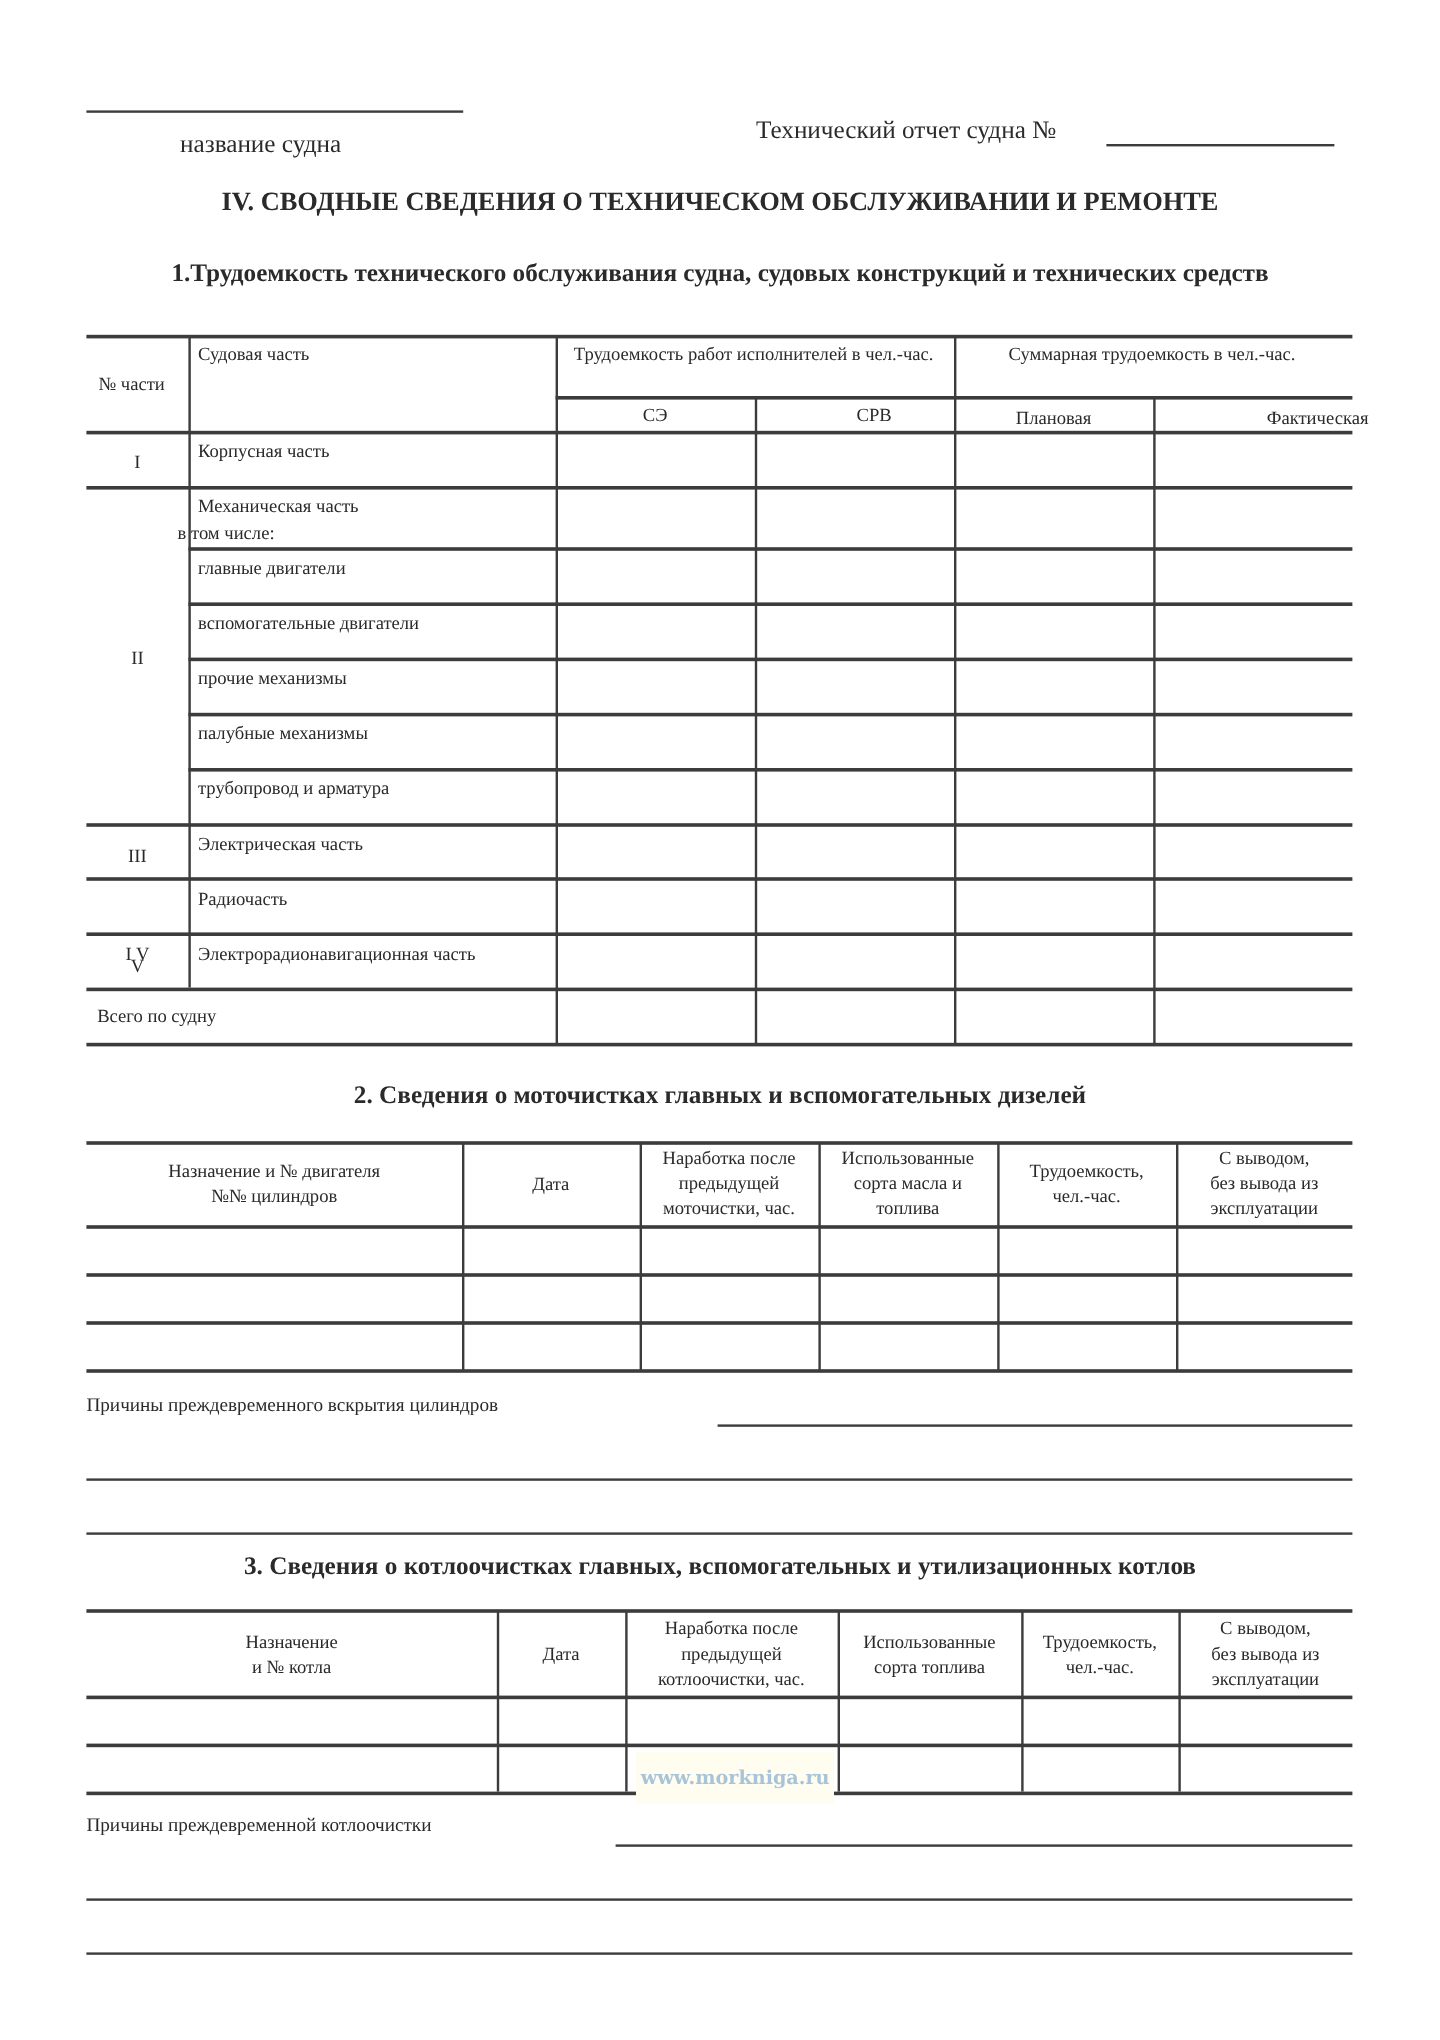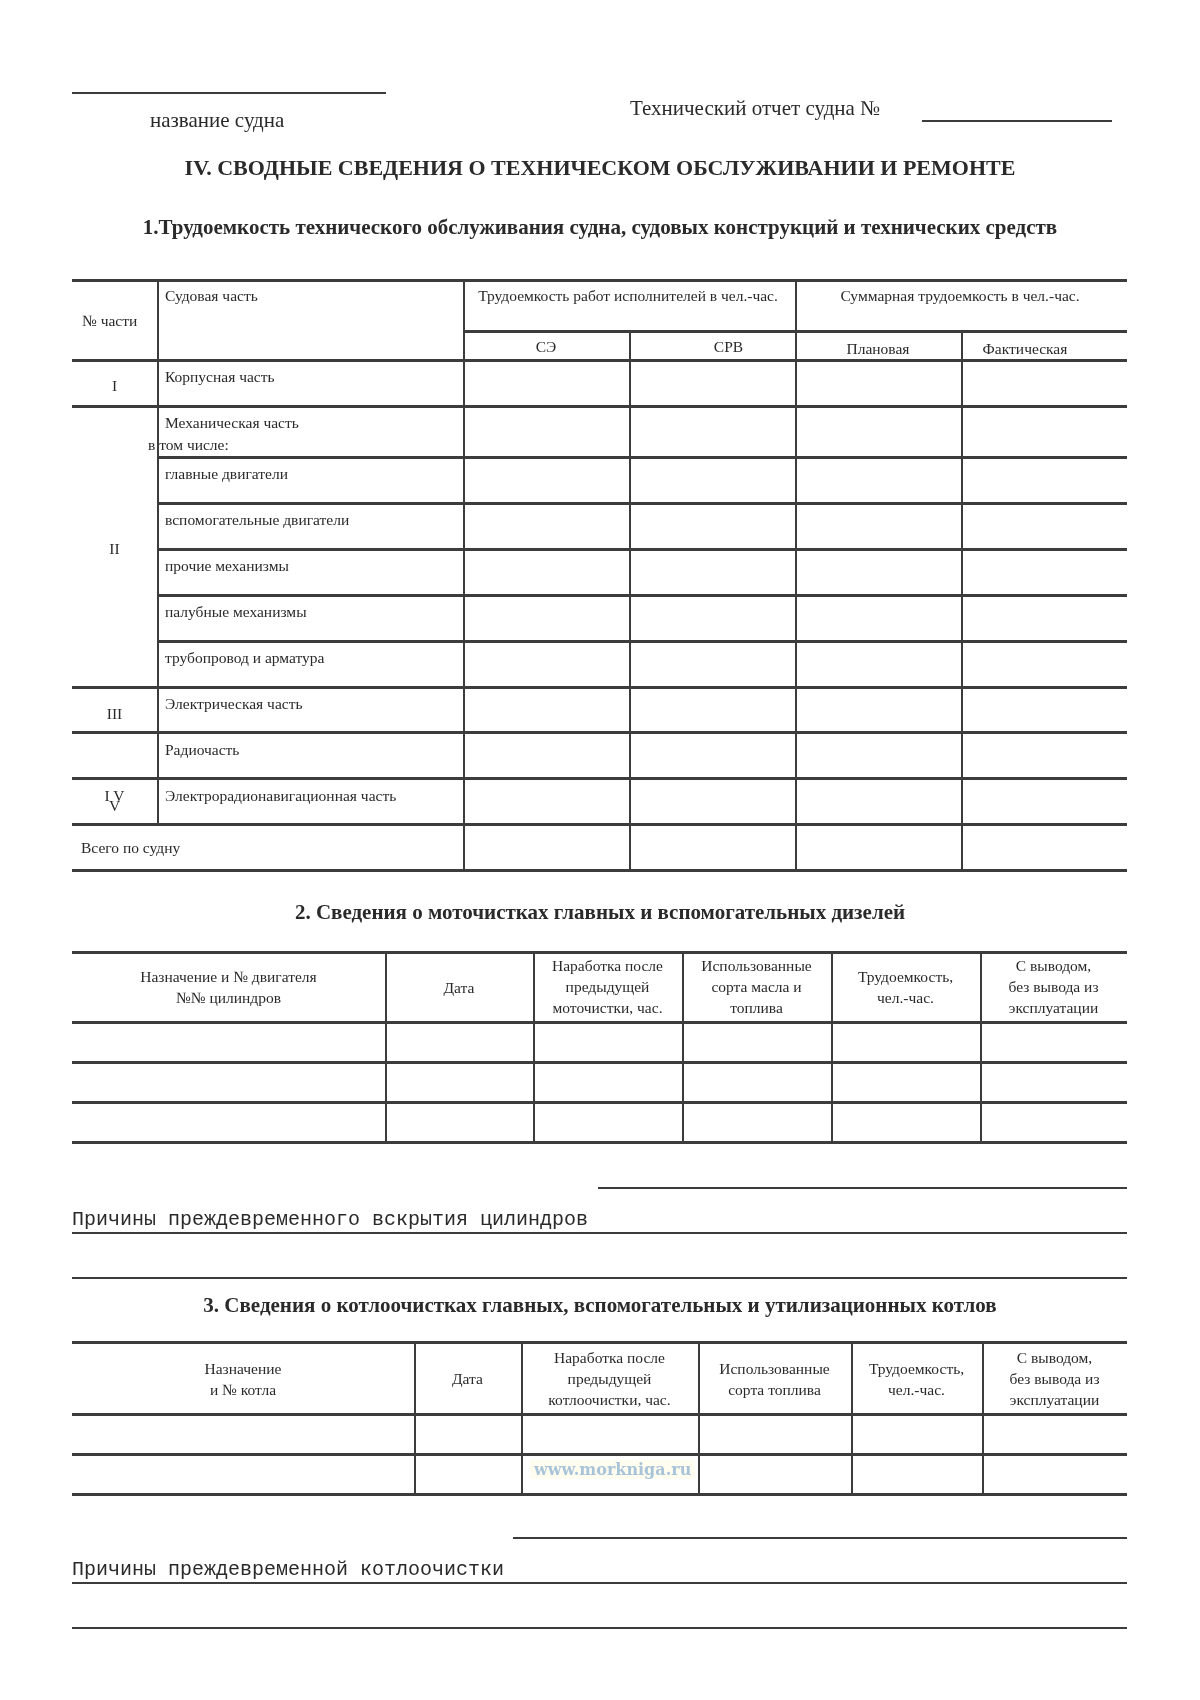--- a/index.html
+++ b/index.html
@@ -8,21 +8,21 @@
   .abs { position:absolute; }
   .hline { position:absolute; height:3px; background:#3c3c3c; }
   .hline.thin { height:2px; }
   .vline { position:absolute; width:2px; background:#3c3c3c; }
   .txt { position:absolute; white-space:nowrap; }
   .hdr-field { font-family:"Liberation Serif",serif; font-size:21px; }
   .title-main { font-family:"Liberation Serif",serif; font-size:22px; font-weight:bold; left:0; width:1200px; text-align:center; }
   .title-sec { font-family:"Liberation Serif",serif; font-size:21px; font-weight:bold; left:0; width:1200px; text-align:center; }
   .cell-txt { font-family:"Liberation Serif",serif; font-size:15.5px; line-height:21px; }
   .center { text-align:center; white-space:normal; }
-  .cause { font-family:Liberation Mono, monospace; font-size:20px;margin-top:45px; }
+  .cause { font-family:Liberation Serif, serif; font-size:16px; }
   .watermark { font-family:"DejaVu Serif",serif; font-weight:bold; font-size:16px; color:#a9c4d8; background:#fffdf0; }
 </style>
 </head>
 <body>
 
 <div class="hline thin" style="left:72px; top:92px; width:314px;"></div>
 <div class="txt hdr-field" style="left:150px; top:96px;margin-top:12px;">название судна</div>
 
 <div class="txt hdr-field" style="left:630px; top:96px;">Технический отчет судна №</div>
 <div class="hline thin" style="left:922px; top:120px; width:190px;"></div>
@@ -54,21 +54,21 @@
   <div class="vline" style="left:795px; top:281px; height:590px;"></div>
   <div class="vline" style="left:961px; top:332px; height:539px;"></div>
 
   <div class="txt cell-txt" style="left:82px; top:310px;">№ части</div>
   <div class="txt cell-txt" style="left:165px; top:285px;">Судовая часть</div>
   <div class="txt cell-txt center" style="left:478px; top:285px; width:300px;">Трудоемкость работ исполнителей в чел.-час.</div>
   <div class="txt cell-txt center" style="left:840px; top:285px; width:240px;">Суммарная трудоемкость в чел.-час.</div>
   <div class="txt cell-txt center" style="left:463px; top:336px; width:166px;">СЭ</div>
   <div class="txt cell-txt center" style="left:629px; top:336px; width:199px;">СРВ</div>
   <div class="txt cell-txt center" style="left:795px; top:338px; width:166px;">Плановая</div>
-  <div class="txt cell-txt center" style="left:942px; top:338px; width:166px;">Фактическая</div>
+  <div class="txt cell-txt center" style="left:1015px; top:338px; width:166px;">Фактическая</div>
 
   <div class="txt cell-txt center" style="left:72px; top:375px; width:85px;">I</div>
   <div class="txt cell-txt" style="left:165px; top:366px;">Корпусная часть</div>
 
   <div class="txt cell-txt center" style="left:72px; top:538px; width:85px;">II</div>
   <div class="txt cell-txt" style="left:165px; top:412px;">Механическая часть</div>
   <div class="txt cell-txt" style="left:148px; top:434px;">в том числе:</div>
   <div class="txt cell-txt" style="left:165px; top:463px;">главные двигатели</div>
   <div class="txt cell-txt" style="left:165px; top:509px;">вспомогательные двигатели</div>
   <div class="txt cell-txt" style="left:165px; top:555px;">прочие механизмы</div>
@@ -168,19 +168,19 @@
   <div class="abs cell-txt center" style="left:851px; top:1358px; width:131px;">
     <div>Трудоемкость,</div>
     <div>чел.-час.</div>
   </div>
   <div class="abs cell-txt center" style="left:982px; top:1347px; width:145px;">
     <div>С выводом,</div>
     <div>без вывода из</div>
     <div>эксплуатации</div>
   </div>
 
-  <div class="txt watermark" style="left:530px; top:1460px; padding:0 4px;">www.morkniga.ru</div>
+  <div class="txt watermark" style="left:530px; top:1460px; padding:12px 4px;">www.morkniga.ru</div>
 </div>
 
 <div class="txt cause" style="left:72px; top:1513px;">Причины преждевременной котлоочистки</div>
 <div class="hline thin" style="left:513px; top:1537px; width:614px;"></div>
 <div class="hline thin" style="left:72px; top:1582px; width:1055px;"></div>
 <div class="hline thin" style="left:72px; top:1627px; width:1055px;"></div>
 
 </body></html>

